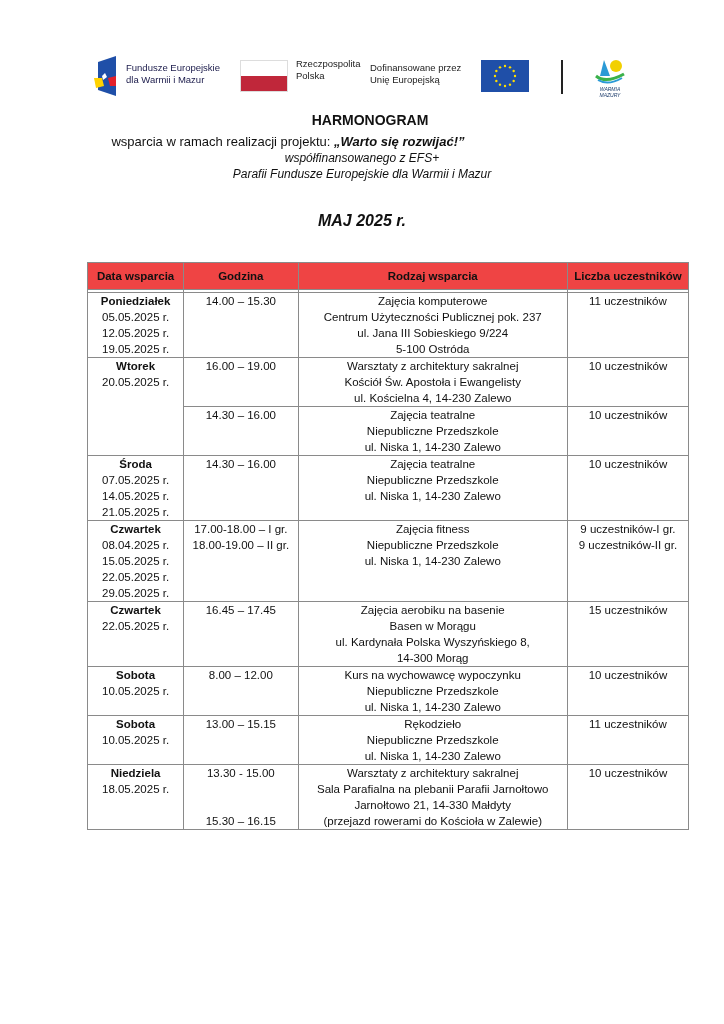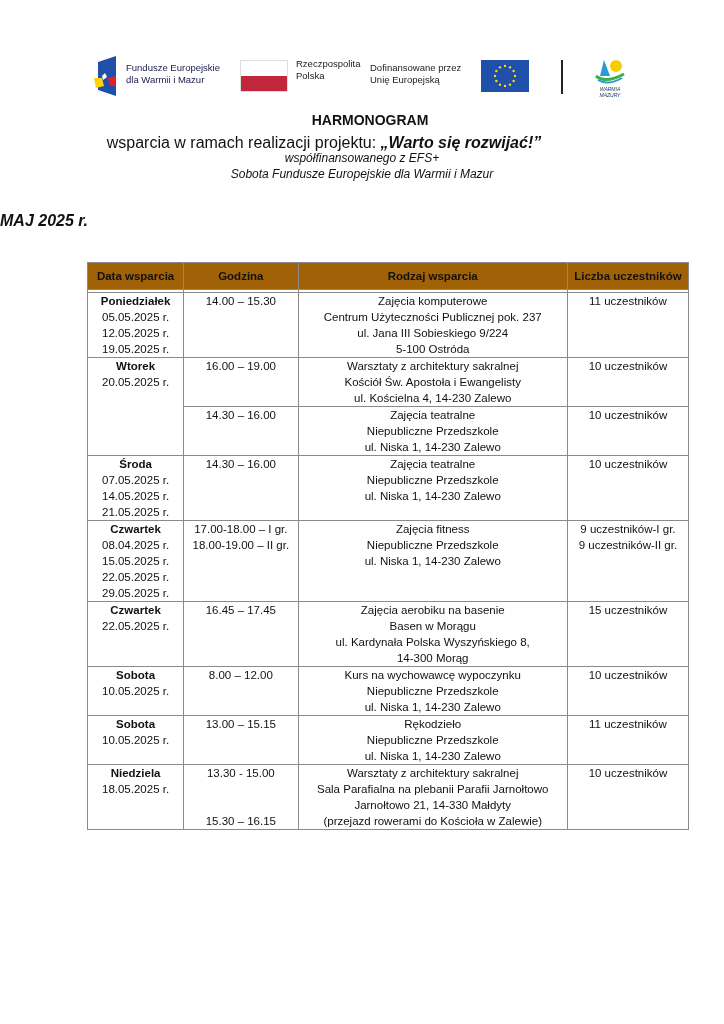--- a/index.html
+++ b/index.html
@@ -11,29 +11,29 @@
   .flag { position: absolute; left: 240px; top: 8px; width: 48px; height: 32px; border: 1px solid #ddd; box-sizing: border-box; }
   .flag .w { height: 50%; background: #fff; }
   .flag .r { height: 50%; background: #c0273a; }
   .rp-text { position: absolute; left: 296px; top: 6px; font-size: 9.5px; line-height: 12px; color: #222; }
   .dof-text { position: absolute; left: 370px; top: 10px; width: 100px; text-align: left; font-size: 9.5px; line-height: 12px; color: #222; }
   .eu-flag { position: absolute; left: 481px; top: 8px; width: 48px; height: 32px; background: #1f4fa8; }
   .vbar { position: absolute; left: 561px; top: 8px; width: 2px; height: 34px; background: #222; }
   .logo-wm { position: absolute; left: 592px; top: 4px; width: 36px; height: 42px; }
 
   .title { position: absolute; top: 112px; left: 8px; width: 724px; text-align: center; font-weight: bold; font-size: 14px; }
-  .sub1 { position: absolute; top: 134px; left: 0; width: 576px; text-align: center; font-size: 16px; margin-left: 36px; }
+  .sub1 { position: absolute; top: 134px; left: 0; width: 576px; text-align: center; font-size: 13px; }
   .sub1 .proj { font-weight: bold; font-style: italic; }
   .sub2 { position: absolute; top: 151px; left: 0; width: 724px; text-align: center; font-size: 12px; font-style: italic; }
   .sub3 { position: absolute; top: 167px; left: 0; width: 724px; text-align: center; font-size: 12px; font-style: italic; }
-  .month { position: absolute; top: 212px; left: 0; width: 724px; text-align: left; font-size: 16px; font-weight: bold; font-style: italic; }
+  .month { position: absolute; top: 212px; left: 0; width: 724px; text-align: center; font-size: 16px; font-weight: bold; font-style: italic; }
 
   table.sched { position: absolute; top: 262px; left: 87px; width: 602px; border-collapse: collapse; font-size: 11.5px; line-height: 16px; }
   table.sched th, table.sched td { border: 1px solid #8a8a8a; vertical-align: top; text-align: center; padding: 0 2px; }
-  table.sched th { background: #a16207; font-weight: bold; height: 26px; vertical-align: middle; }
+  table.sched th { background: #ef4444; font-weight: bold; height: 26px; vertical-align: middle; }
   table.sched tr.spacer td { height: 2px; padding: 0; }
   .col-date { width: 92px; }
   .col-time { width: 112px; }
   .col-type { width: 272px; margin-left: 48px; }
   .col-count { width: 118px; }
   .day { font-weight: bold; }
   .line { display: block; }
   .gap { display: block; height: 32px; }
 </style>
 </head>
@@ -92,21 +92,21 @@
     <text x="18" y="35" font-size="5" text-anchor="middle" fill="#1a3a6a" font-style="italic">WARMIA</text>
     <text x="18" y="41" font-size="5" text-anchor="middle" fill="#1a3a6a" font-style="italic">MAZURY</text>
   </svg>
 </div>
 
 <div class="title">HARMONOGRAM</div>
 <div class="sub1">
   <span>wsparcia w ramach realizacji projektu: </span><span class="proj">„Warto się rozwijać!”</span>
 </div>
 <div class="sub2">współfinansowanego z EFS+</div>
-<div class="sub3">Sobota Fundusze Europejskie dla Warmii i Mazur</div>
+<div class="sub3">Parafii Fundusze Europejskie dla Warmii i Mazur</div>
 <div class="month">MAJ  2025 r.</div>
 
 <table class="sched">
   <thead>
     <tr>
       <th class="col-date">Data wsparcia</th>
       <th class="col-time">Godzina</th>
       <th class="col-type">Rodzaj wsparcia</th>
       <th class="col-count">Liczba uczestników</th>
     </tr>

